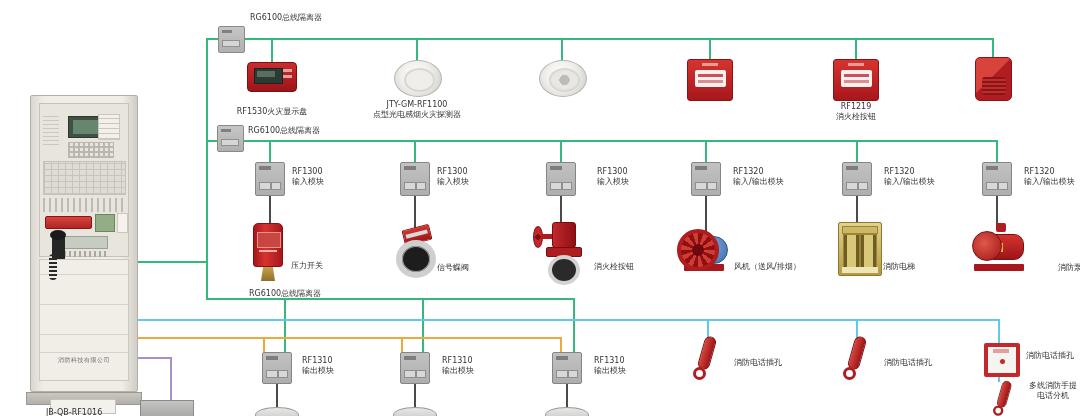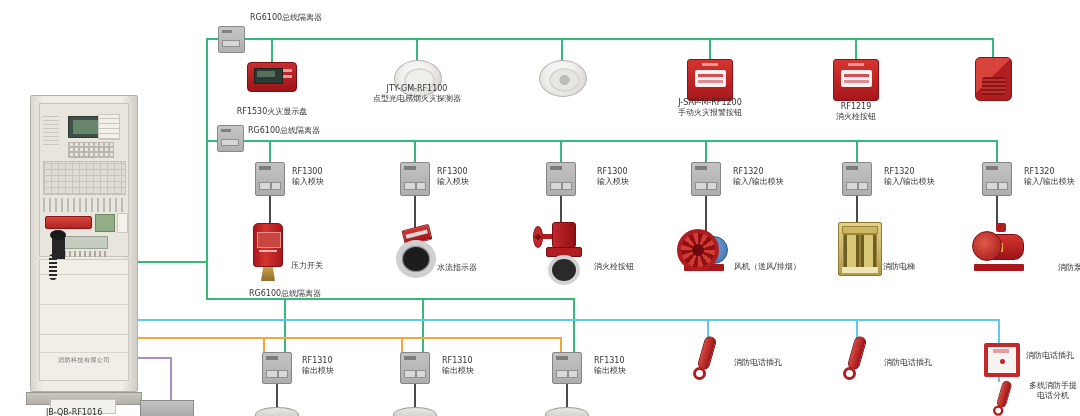--- a/index.html
+++ b/index.html
@@ -252,40 +252,36 @@
         <i></i>
       </div>
       <div class="bt"></div>
       <div class="bt2"></div>
   </div>
   <div class="lbl2" style="left:207px;top:107px;width:130px;">RF1530火灾显示盘</div>
 
   <div class="det" style="left:394px;top:60px;">
       <div class="ring"></div>
     </div>
-  <div class="lbl2" style="left:352px;top:84px;width:130px;">
+  <div class="lbl2" style="left:352px;top:100px;width:130px;">
     <div>JTY-GM-RF1100</div>
     <div>点型光电感烟火灾探测器</div>
   </div>
 
   <div class="det heat" style="left:539px;top:60px;">
       <div class="ring"></div>
     </div>
 
   <div class="btnbox" style="left:687px;top:59px;">
     <div class="tt"></div>
       <div class="face">
         <i></i>
         <b></b>
       </div>
   </div>
-  <div class="lbl2" style="left:645px;top:98px;width:130px;">
-    <div>J-SAP-M-RF1200</div>
-    <div>手动火灾报警按钮</div>
-  </div>
 
   <div class="btnbox" style="left:833px;top:59px;">
     <div class="tt"></div>
       <div class="face">
         <i></i>
         <b></b>
       </div>
   </div>
   <div class="lbl2" style="left:791px;top:102px;width:130px;">
     <div>RF1219</div>
@@ -355,21 +351,21 @@
       <i></i>
       <em></em>
     </div>
   <div class="psw-base" style="left:261px;top:267px;"></div>
   <div class="lbl" style="left:291px;top:261px;">压力开关</div>
 
   <div class="wfi-cap" style="left:403px;top:227px;">
       <i></i>
     </div>
   <div class="wfi-ring" style="left:396px;top:240px;"></div>
-  <div class="lbl" style="left:437px;top:263px;">水流指示器</div>
+  <div class="lbl" style="left:437px;top:263px;">信号蝶阀</div>
 
   <div class="bfv-wheel" style="left:533px;top:226px;"></div>
   <div class="bfv-stem" style="left:541px;top:234px;"></div>
   <div class="bfv-body" style="left:552px;top:222px;"></div>
   <div class="bfv-flange" style="left:546px;top:247px;"></div>
   <div class="bfv-disc" style="left:548px;top:255px;"></div>
   <div class="lbl" style="left:594px;top:262px;">消火栓按钮</div>
 
   <div class="fan-base" style="left:684px;top:264px;"></div>
   <div class="fan-motor" style="left:700px;top:236px;"></div>

